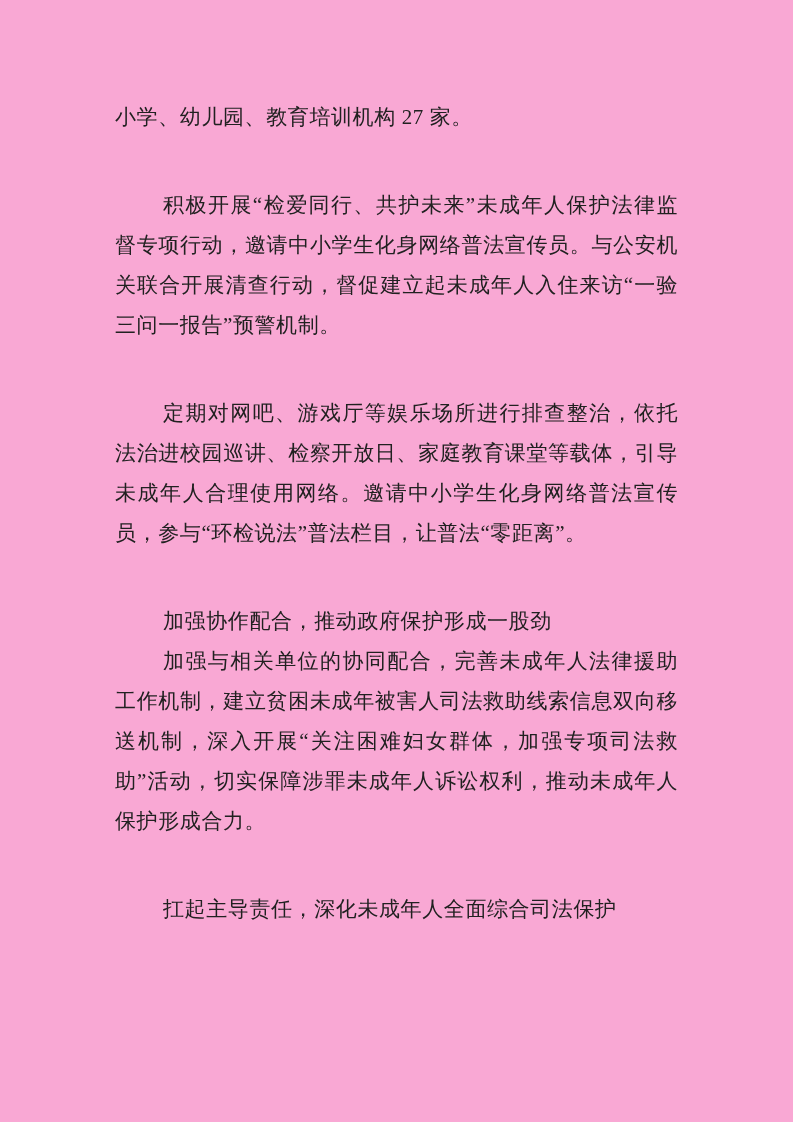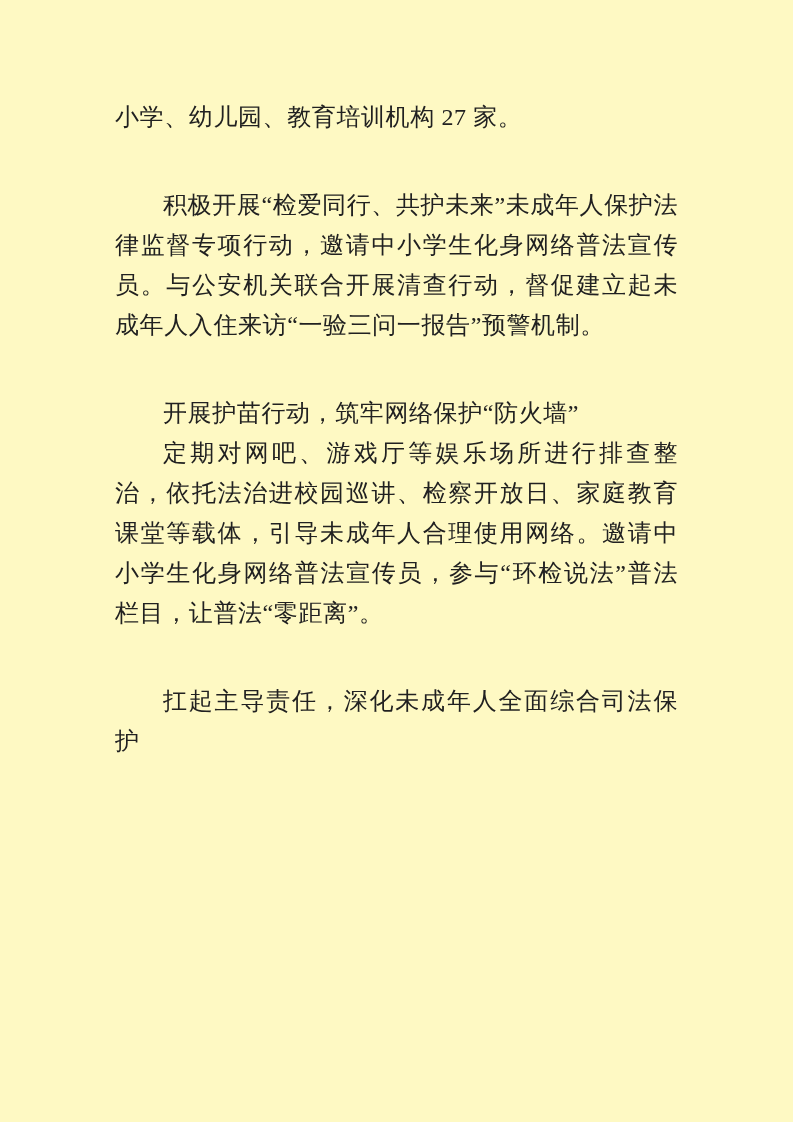--- a/index.html
+++ b/index.html
@@ -10,23 +10,23 @@
   body {
     width: 793px;
     height: 1122px;
     overflow: hidden;
   }
   .page {
     box-sizing: border-box;
     width: 793px;
     height: 1122px;
     padding: 97px 115px 0 115px;
-    background: #fef9c3;
+    background: #f9a8d4;
     font-family: "Liberation Serif", "DejaVu Serif", serif;
-    font-size: 24px;
+    font-size: 21px;
     line-height: 40px;
     letter-spacing: 0.6px;
     color: #212121;
   }
   .para {
     margin: 0;
     text-align: justify;
     text-justify: inter-ideograph;
     text-align-last: left;
     text-indent: 48px;
@@ -43,23 +43,26 @@
 <body>
 
 <div class="page">
   <p class="para no-indent">小学、幼儿园、教育培训机构 27 家。</p>
   <div id="sections">
   <section class="section">
     <p class="para">积极开展“检爱同行、共护未来”未成年人保护法律监督专项行动，邀请中小学生化身网络普法宣传员。与公安机关联合开展清查行动，督促建立起未成年人入住来访“一验三问一报告”预警机制。</p>
   </section>
 
   <section class="section">
-    <p class="para">开展护苗行动，筑牢网络保护“防火墙”</p>
     <p class="para">定期对网吧、游戏厅等娱乐场所进行排查整治，依托法治进校园巡讲、检察开放日、家庭教育课堂等载体，引导未成年人合理使用网络。邀请中小学生化身网络普法宣传员，参与“环检说法”普法栏目，让普法“零距离”。</p>
   </section>
 
+  <section class="section">
+    <p class="para">加强协作配合，推动政府保护形成一股劲</p>
+    <p class="para">加强与相关单位的协同配合，完善未成年人法律援助工作机制，建立贫困未成年被害人司法救助线索信息双向移送机制，深入开展“关注困难妇女群体，加强专项司法救助”活动，切实保障涉罪未成年人诉讼权利，推动未成年人保护形成合力。</p>
+  </section>
 
   <section class="section">
     <p class="para">扛起主导责任，深化未成年人全面综合司法保护</p>
 
   </section>
 </div>
 </div>
 
 </body></html>

